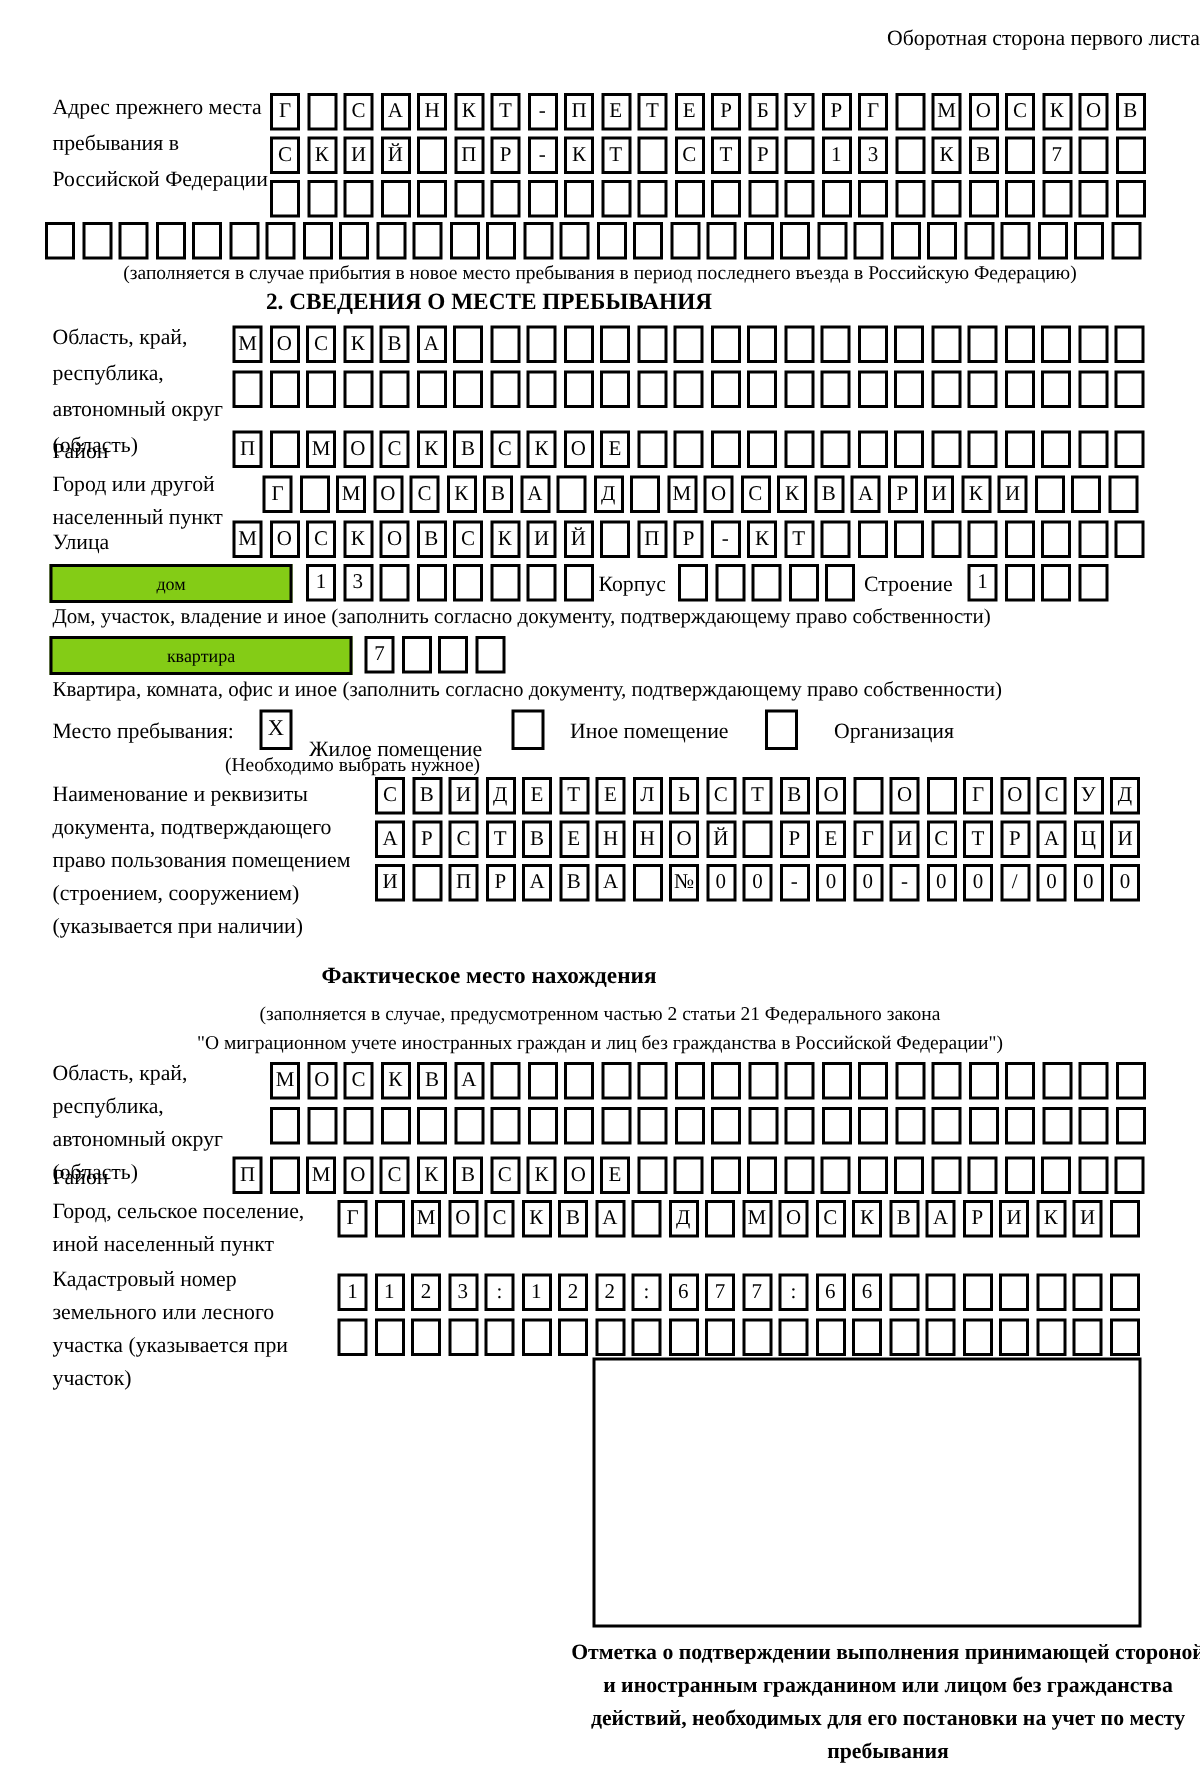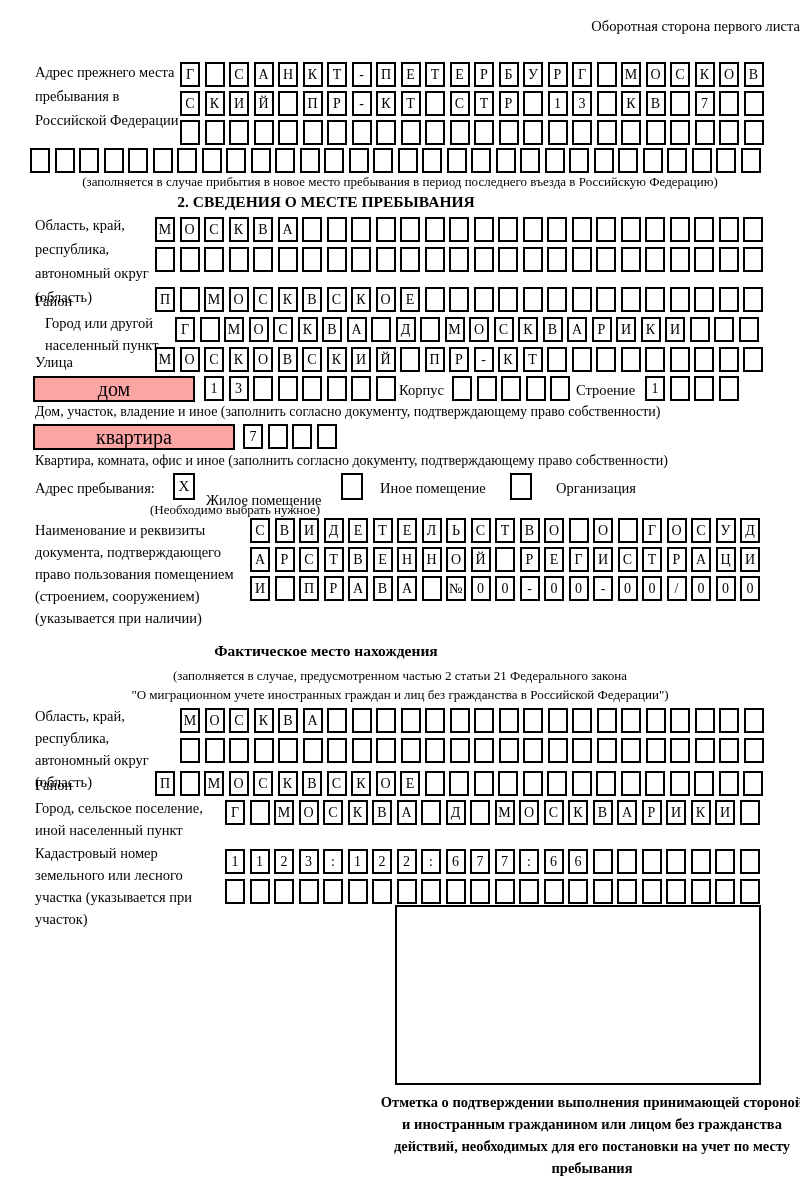--- a/index.html
+++ b/index.html
@@ -14,22 +14,22 @@
   .label2{font-size:14.5px;line-height:22px;}
   .small-note{font-size:13px;}
   .caption-note{font-size:14px;}
   .boxrow{display:flex;gap:4.5px;}
   .cbox{
     flex:none;width:20px;height:25px;border:2px solid #000;
     display:flex;align-items:center;justify-content:center;
     font-size:14px;line-height:1;background:#fff;
   }
   .fieldrect{
-    height:26px;border:2px solid #000;background:#fca5a5;
-    display:flex;align-items:center;justify-content:center;font-size:20px;
+    height:26px;border:2px solid #000;background:#84cc16;
+    display:flex;align-items:center;justify-content:center;font-size:12px;
   }
   .checkbox{
     width:22px;height:27px;border:2px solid #000;background:#fff;
     display:flex;align-items:center;justify-content:center;font-size:15px;
   }
   .sec-title{font-weight:bold;font-size:15.5px;text-align:center;width:652px;left:0;}
   .centered{left:0;width:800px;text-align:center;}
   .stamp{border:2px solid #000;background:#fff;}
   .stamp-caption{font-weight:bold;font-size:14.5px;line-height:22px;text-align:center;}
   .corner{font-size:14.5px;text-align:right;width:800px;left:0;}
@@ -232,21 +232,21 @@
     <div class="cbox"></div>
     <div class="cbox"></div>
     <div class="cbox"></div>
     <div class="cbox"></div>
     <div class="cbox"></div>
     <div class="cbox"></div>
     <div class="cbox"></div>
     <div class="cbox"></div>
   </div>
 
-<div class="abs label2" style="left:45px;top:312px;width:150px;">Город или другой населенный пункт</div>
+<div class="abs label2" style="left:35px;top:312px;width:150px;">Город или другой населенный пункт</div>
 <div class="abs boxrow" style="left:175px;top:317px;">
     <div class="cbox">Г</div>
     <div class="cbox"></div>
     <div class="cbox">М</div>
     <div class="cbox">О</div>
     <div class="cbox">С</div>
     <div class="cbox">К</div>
     <div class="cbox">В</div>
     <div class="cbox">А</div>
     <div class="cbox"></div>
@@ -330,21 +330,21 @@
   <span>квартира</span>
 </div>
 <div class="abs boxrow" style="left:243px;top:424px;">
     <div class="cbox">7</div>
     <div class="cbox"></div>
     <div class="cbox"></div>
     <div class="cbox"></div>
   </div>
 <div class="abs caption-note" style="left:35px;top:453px;">Квартира, комната, офис и иное (заполнить согласно документу, подтверждающему право собственности)</div>
 
-<div class="abs label" style="left:35px;top:476px;">Адрес пребывания:</div>
+<div class="abs label" style="left:35px;top:476px;">Место пребывания:</div>
 <div class="abs checkbox" style="left:173px;top:473px;">X</div>
 <div class="abs label" style="left:206px;top:488px;">Жилое помещение</div>
 <div class="abs checkbox" style="left:341px;top:473px;"></div>
 <div class="abs label" style="left:380px;top:476px;">Иное помещение</div>
 <div class="abs checkbox" style="left:510px;top:473px;"></div>
 <div class="abs label" style="left:556px;top:476px;">Организация</div>
 <div class="abs small-note" style="left:150px;top:502px;width:360px;">(Необходимо выбрать нужное)</div>
 
 <div class="abs label2" style="left:35px;top:519px;width:208px;">Наименование и реквизиты документа, подтверждающего право пользования помещением (строением, сооружением) (указывается при наличии)</div>
 <div class="abs boxrow" style="left:250px;top:518px;">

